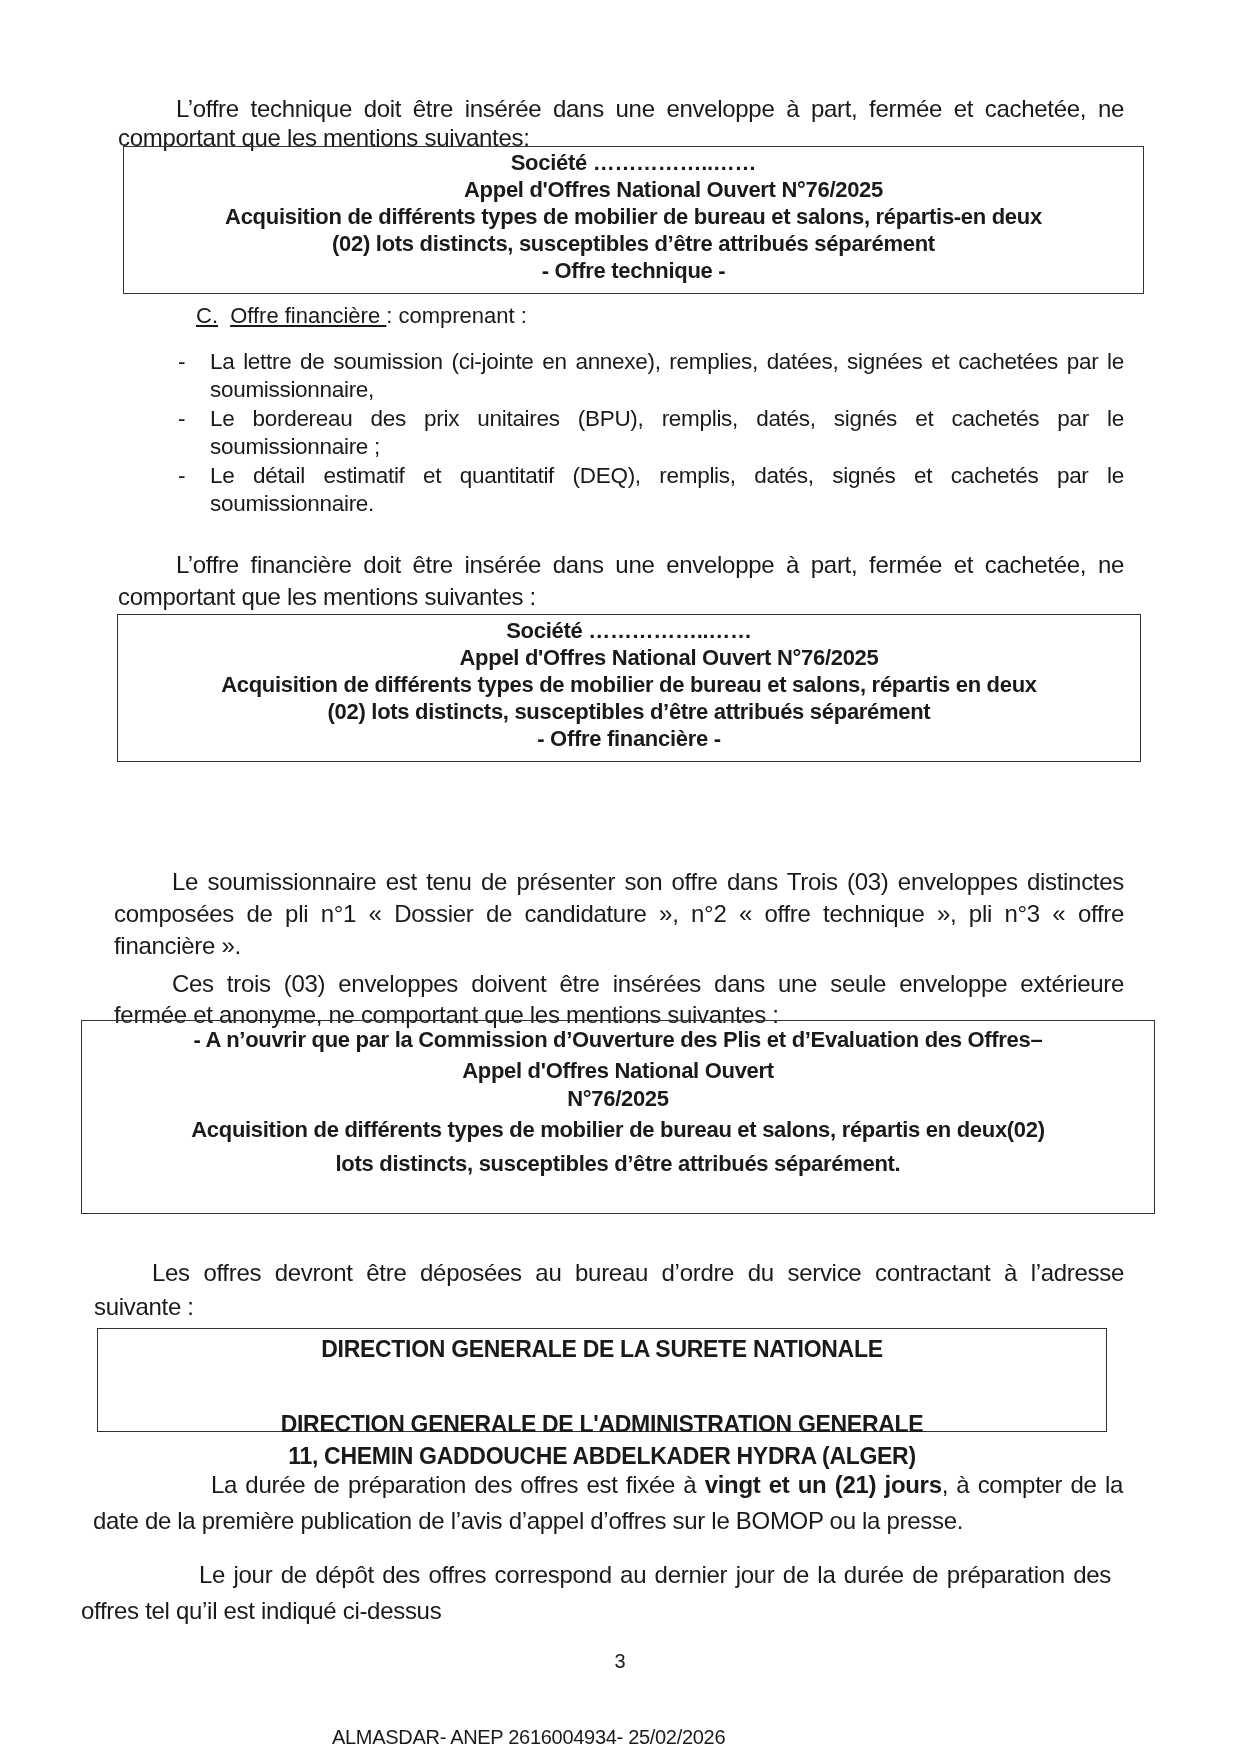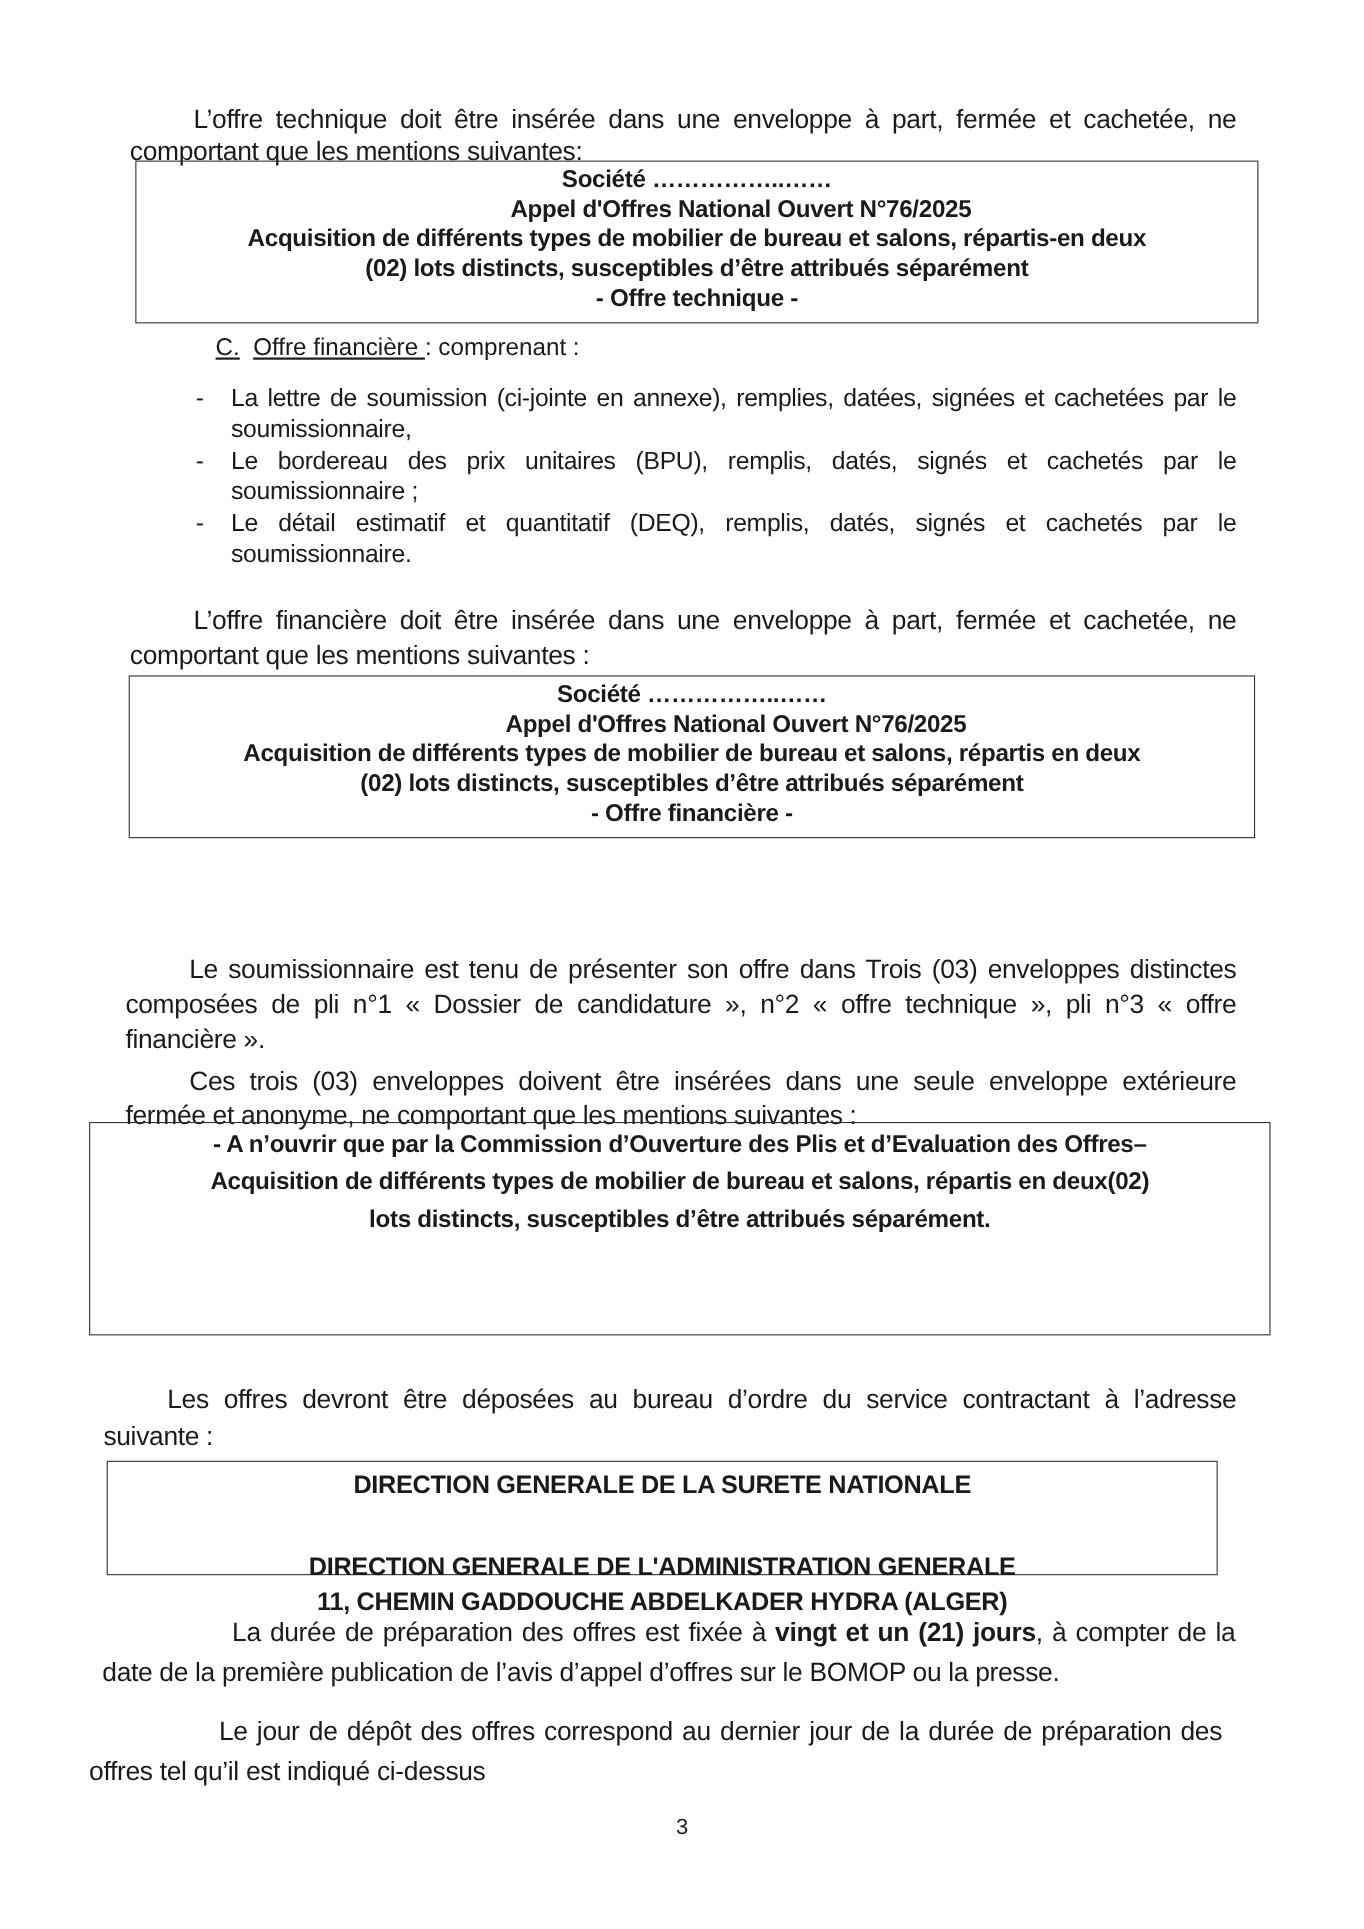--- a/index.html
+++ b/index.html
@@ -67,32 +67,35 @@
     <div class="ln">- Offre financière -</div>
   </div>
 
 
   <div class="abs para indent" style="left:114px; top:846px; width:1010px; line-height:32px;">Le soumissionnaire est tenu de présenter son offre dans Trois (03) enveloppes distinctes composées de pli n°1 « Dossier de candidature », n°2 « offre technique », pli n°3 « offre financière ».</div>
 
   <div class="abs para indent" style="left:114px; top:948px; width:1010px; line-height:31px;">Ces trois (03) enveloppes doivent être insérées dans une seule enveloppe extérieure fermée et anonyme, ne comportant que les mentions suivantes :</div>
 
   <div class="box" style="left:81px; top:1020px; width:1074px; height:194px; padding-top:2px;">
     <div class="ln" style="line-height:33px;">- A n’ouvrir que par la Commission d’Ouverture des Plis et d’Evaluation des Offres–</div>
+    <div class="ln" style="line-height:30px;">Appel d'Offres National Ouvert</div>
+    <div class="ln" style="line-height:26px;">N°76/2025</div>
     <div class="ln" style="line-height:36px;">Acquisition de différents types de mobilier de bureau et salons, répartis en deux(02)</div>
     <div class="ln" style="line-height:32px;">lots distincts, susceptibles d’être attribués séparément.</div>
   </div>
 
   <div class="abs para indent" style="left:94px; top:1236px; width:1030px; line-height:34px;">Les offres devront être déposées au bureau d’ordre du service contractant à l’adresse suivante :</div>
 
   <div class="box" style="left:97px; top:1328px; width:1010px; height:104px; padding-top:4px;">
     <div class="ln" style="line-height:32px; font-size:23px;">DIRECTION GENERALE DE LA SURETE NATIONALE</div>
     <div class="ln" style="line-height:32px; font-size:23px;margin-top:43px;">DIRECTION GENERALE DE L'ADMINISTRATION GENERALE</div>
     <div class="ln" style="line-height:32px; font-size:23px;">11, CHEMIN GADDOUCHE ABDELKADER HYDRA (ALGER)</div>
   </div>
 
   <div class="abs para" style="left:93px; top:1447px; width:1030px; line-height:36px; text-indent:118px;"><span>La durée de préparation des offres est fixée à </span><span class="bold">vingt et un (21) jours</span><span>, à compter de la date de la première publication de l’avis d’appel d’offres sur le BOMOP ou la presse.</span></div>
 
   <div class="abs para" style="left:81px; top:1537px; width:1030px; line-height:36px; text-indent:118px;">Le jour de dépôt des offres correspond au dernier jour de la durée de préparation des offres tel qu’il est indiqué ci-dessus</div>
 
   <div class="abs pagenum" style="left:580px; top:1650px; width:80px;">3</div>
 
+  <div class="abs footer" style="left:332px; top:1726px;">ALMASDAR- ANEP 2616004934- 25/02/2026</div>
 
 </div>
 
 </body></html>

